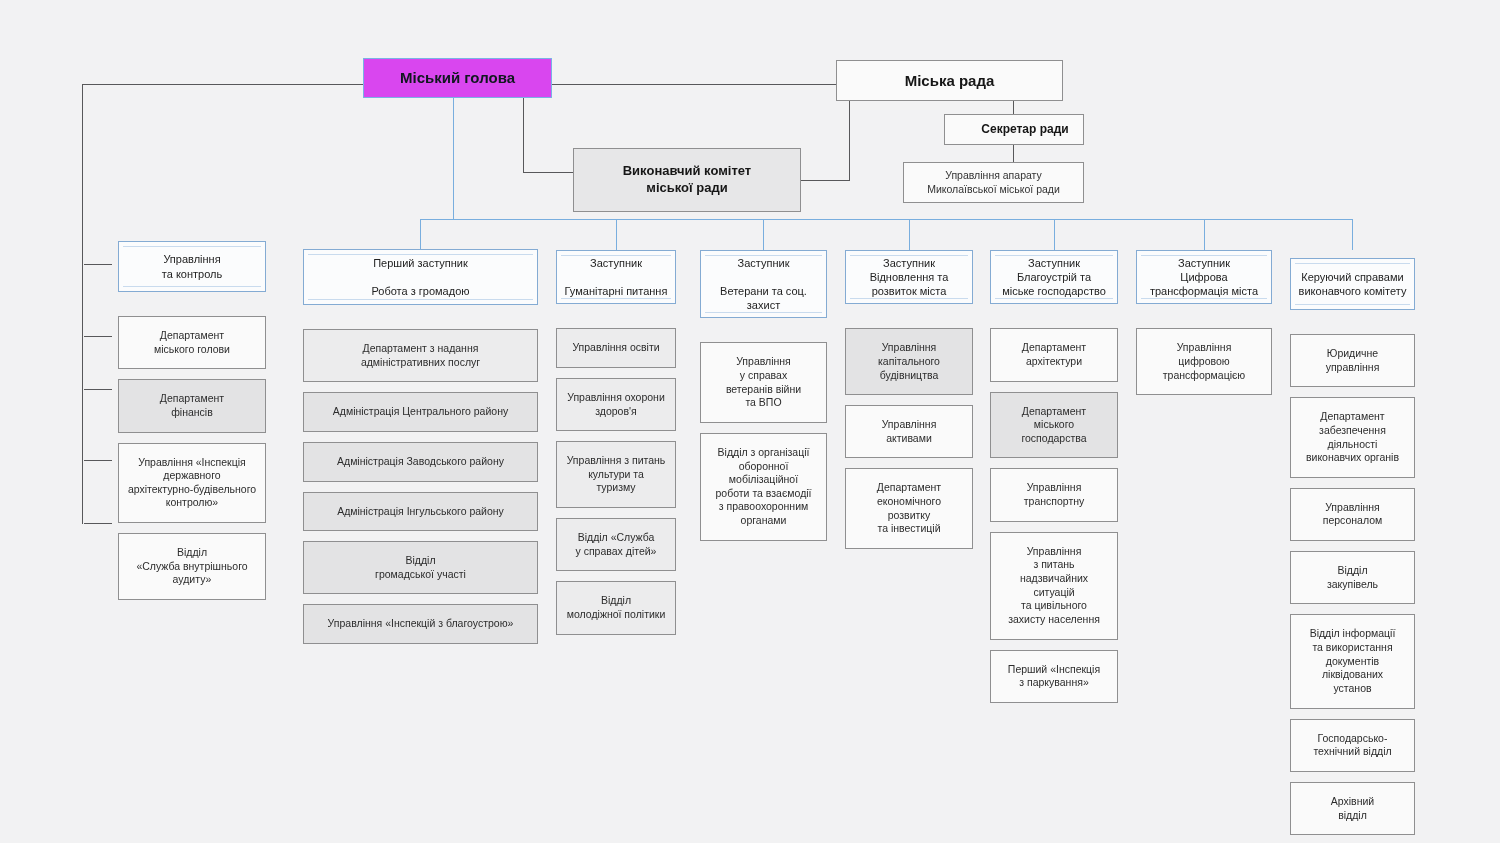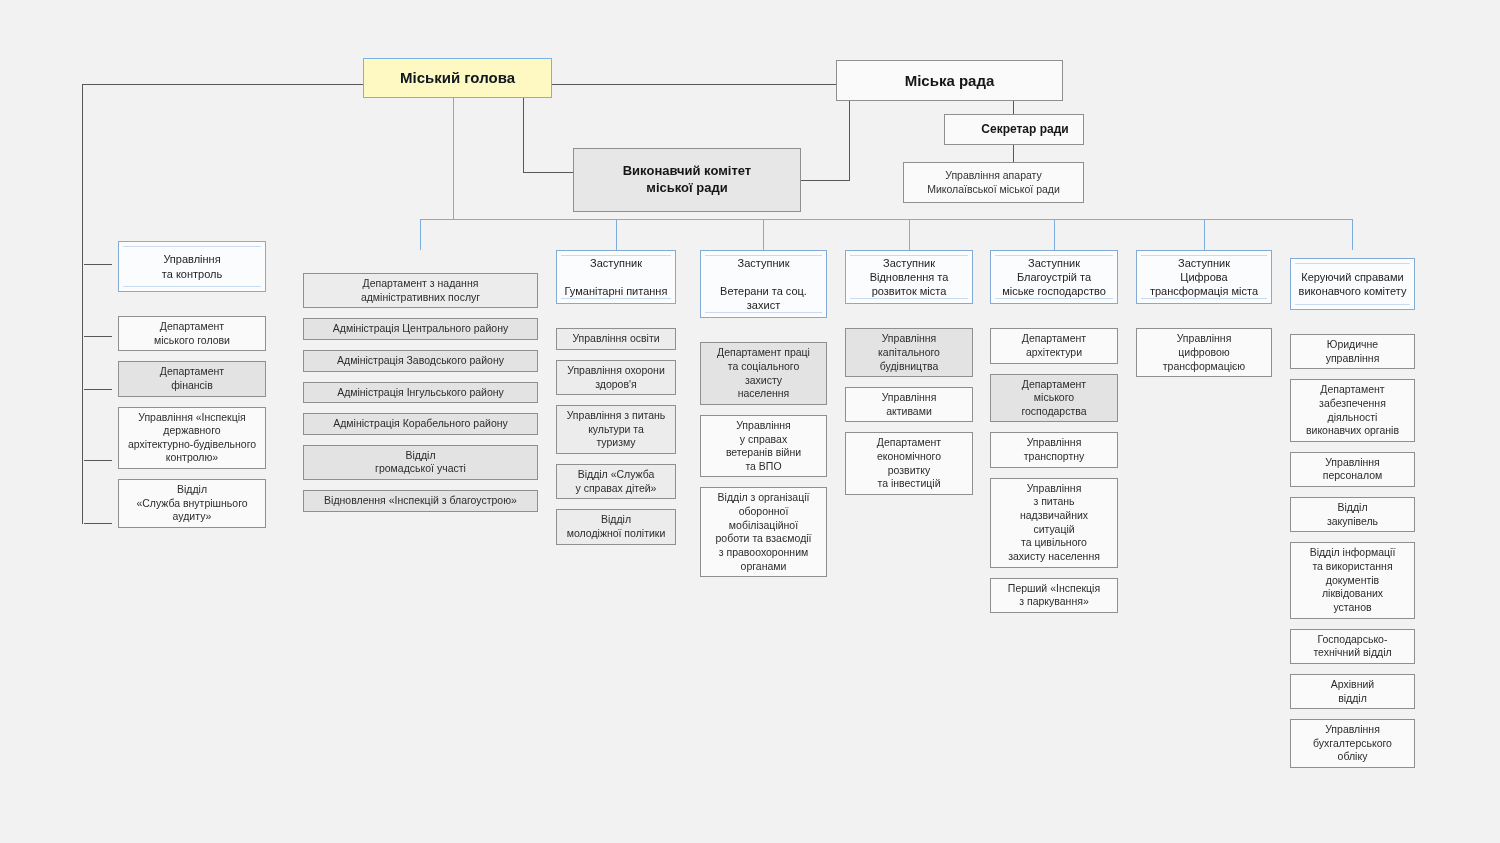--- a/index.html
+++ b/index.html
@@ -24,21 +24,21 @@
     box-sizing:border-box;
     display:flex;align-items:center;justify-content:center;
     text-align:center;
     white-space:pre-line;
     border:1px solid #8f8f90;
     background:#fafafa;
     line-height:1.3;
   }
   .box.bold{font-weight:bold;color:#161616;}
   .mayor{
-    background:#fef9c3;border:1px solid #79b2e4;
+    background:#d946ef;border:1px solid #79b2e4;
     font-size:15px;font-weight:bold;color:#10181f;
   }
   .council{font-size:15px;}
   .secretary{font-size:12px;padding-left:22px;}
   .apparatus{font-size:10.5px;color:#333;}
   .exec{background:#e7e7e8;font-size:13px;}
   
   .col{
     position:absolute;
     display:flex;flex-direction:column;align-items:stretch;
@@ -59,21 +59,21 @@
     background:#c9dbee;
   }
   .col .hdr::before{top:4px;}
   .col .hdr::after{bottom:4px;}
   .col .items{
     display:flex;flex-direction:column;gap:10px;margin-top:24px;
   }
   .col .items .box{
     position:relative;
     font-size:10.5px;color:#2c2c2c;
-    padding:3px 5px;
+    padding:12px 5px;
     min-height:18px;
   }
   .shade-gray{background:#e3e3e4 !important;}
   .shade-light{background:#ececed !important;}
   .shade-white{background:#fafafa !important;}
 </style>
 </head>
 <body>
 
 <div class="canvas">
@@ -123,30 +123,32 @@
 державного
 архітектурно-будівельного
 контролю»</div>
         <div class="box item shade-white">Відділ
 «Служба внутрішнього
 аудиту»</div>
       </div>
   </div>
 
   <div class="col" style="left:303px;top:249px;width:235px">
+    <div class="hdr" style="min-height:56px">Перший заступник
+
+Робота з громадою</div>
     <div class="items">
         <div class="box item shade-light">Департамент з надання
 адміністративних послуг</div>
         <div class="box item shade-gray">Адміністрація Центрального району</div>
         <div class="box item shade-gray">Адміністрація Заводського району</div>
         <div class="box item shade-gray">Адміністрація Інгульського району</div>
-        <div class="box item shade-gray">Адміністрація Корабельного району</div>
         <div class="box item shade-gray">Відділ
 громадської участі</div>
-        <div class="box item shade-gray">Відновлення «Інспекцій з благоустрою»</div>
+        <div class="box item shade-gray">Управління «Інспекцій з благоустрою»</div>
       </div>
   </div>
 
   <div class="col" style="left:556px;top:250px;width:120px">
     <div class="hdr" style="min-height:52px">Заступник
 
 Гуманітарні питання</div>
     <div class="items">
         <div class="box item shade-light">Управління освіти</div>
         <div class="box item shade-light">Управління охорони
@@ -159,24 +161,20 @@
         <div class="box item shade-light">Відділ
 молодіжної політики</div>
       </div>
   </div>
 
   <div class="col" style="left:700px;top:250px;width:127px">
     <div class="hdr" style="min-height:52px">Заступник
 
 Ветерани та соц. захист</div>
     <div class="items">
-        <div class="box item shade-gray">Департамент праці
-та соціального
-захисту
-населення</div>
         <div class="box item shade-white">Управління
 у справах
 ветеранів війни
 та ВПО</div>
         <div class="box item shade-white">Відділ з організації
 оборонної
 мобілізаційної
 роботи та взаємодії
 з правоохоронним
 органами</div>

